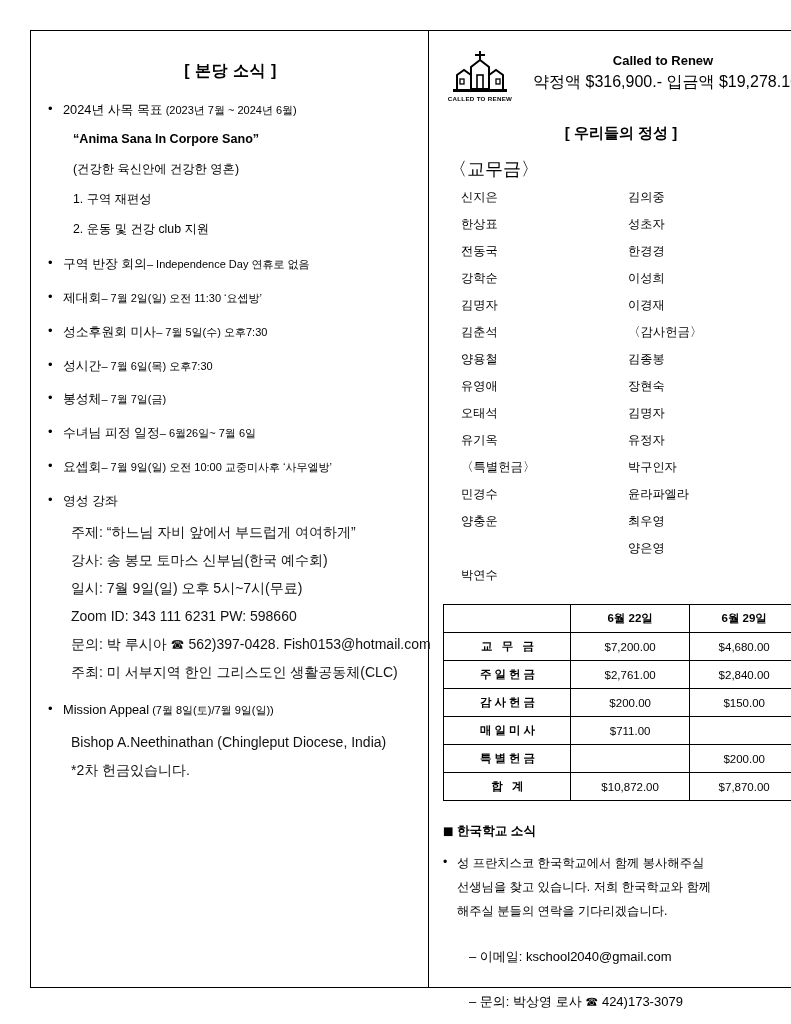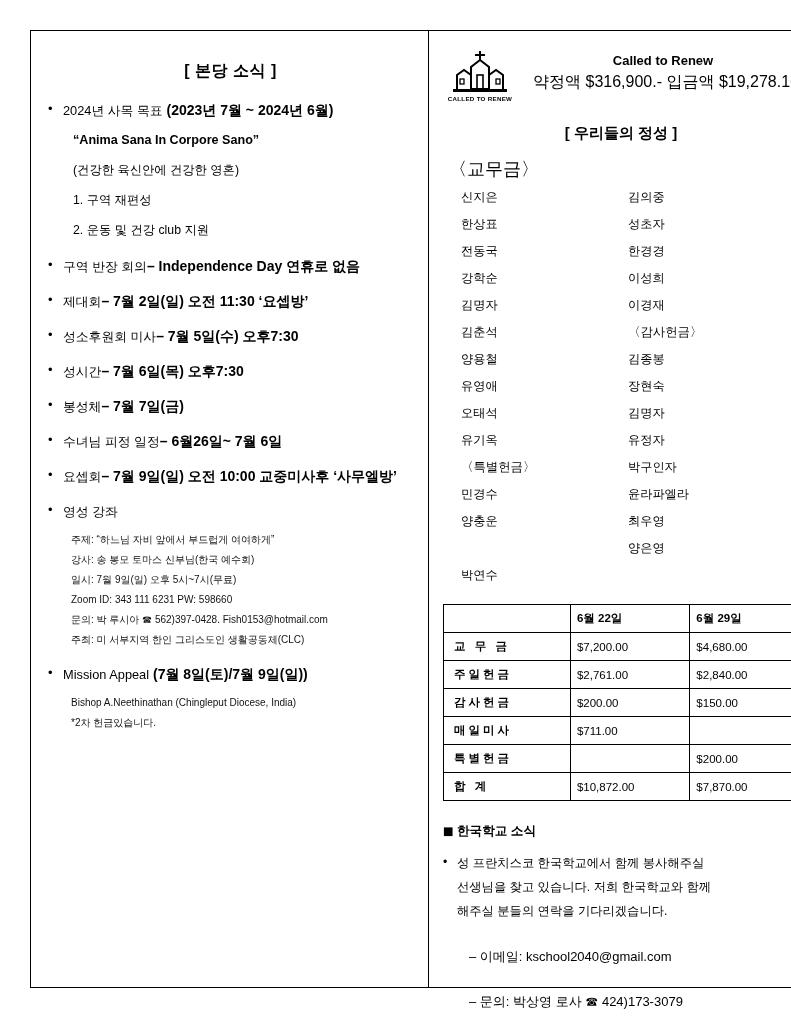--- a/index.html
+++ b/index.html
@@ -61,41 +61,41 @@
     position: absolute;
     left: 1px;
     top: -1px;
     font-size: 13px;
   }
   .b-head {
     font-weight: normal;
     font-size: 12.8px;
   }
   .b-rest {
-    font-weight: bold;
-    font-size: 14px;
+    font-weight: normal;
+    font-size: 11px;
   }
   .sub {
     margin-left: 10px;
     margin-top: 8px;
     font-size: 12.3px;
     line-height: 1.85;
     font-weight: normal;
   }
   .sub .quote {
     font-weight: bold;
     font-size: 12.6px;
   }
   .sub-line {
     margin-top: 7px;
   }
   .detail {
     margin-left: 8px;
     margin-top: 8px;
-    font-size: 10px;
+    font-size: 14px;
     line-height: 2.0;
     color: #111;
   }
   .detail div { white-space: nowrap; }
 
   
   .renew {
     display: flex;
     align-items: flex-start;
     gap: 10px;
@@ -141,21 +141,21 @@
 
   table.offer {
     border-collapse: collapse;
     width: 100%;
     margin-top: 20px;
     font-size: 11.5px;
   }
   table.offer th, table.offer td {
     border: 1px solid #000;
     padding: 4px 6px;
-    text-align: left;
+    text-align: center;
     height: 19px;
   }
   table.offer th {
     font-weight: bold;
     font-size: 11.5px;
   }
   table.offer td.rowhead {
     font-weight: bold;
     letter-spacing: 3px;
     padding-left: 10px;

